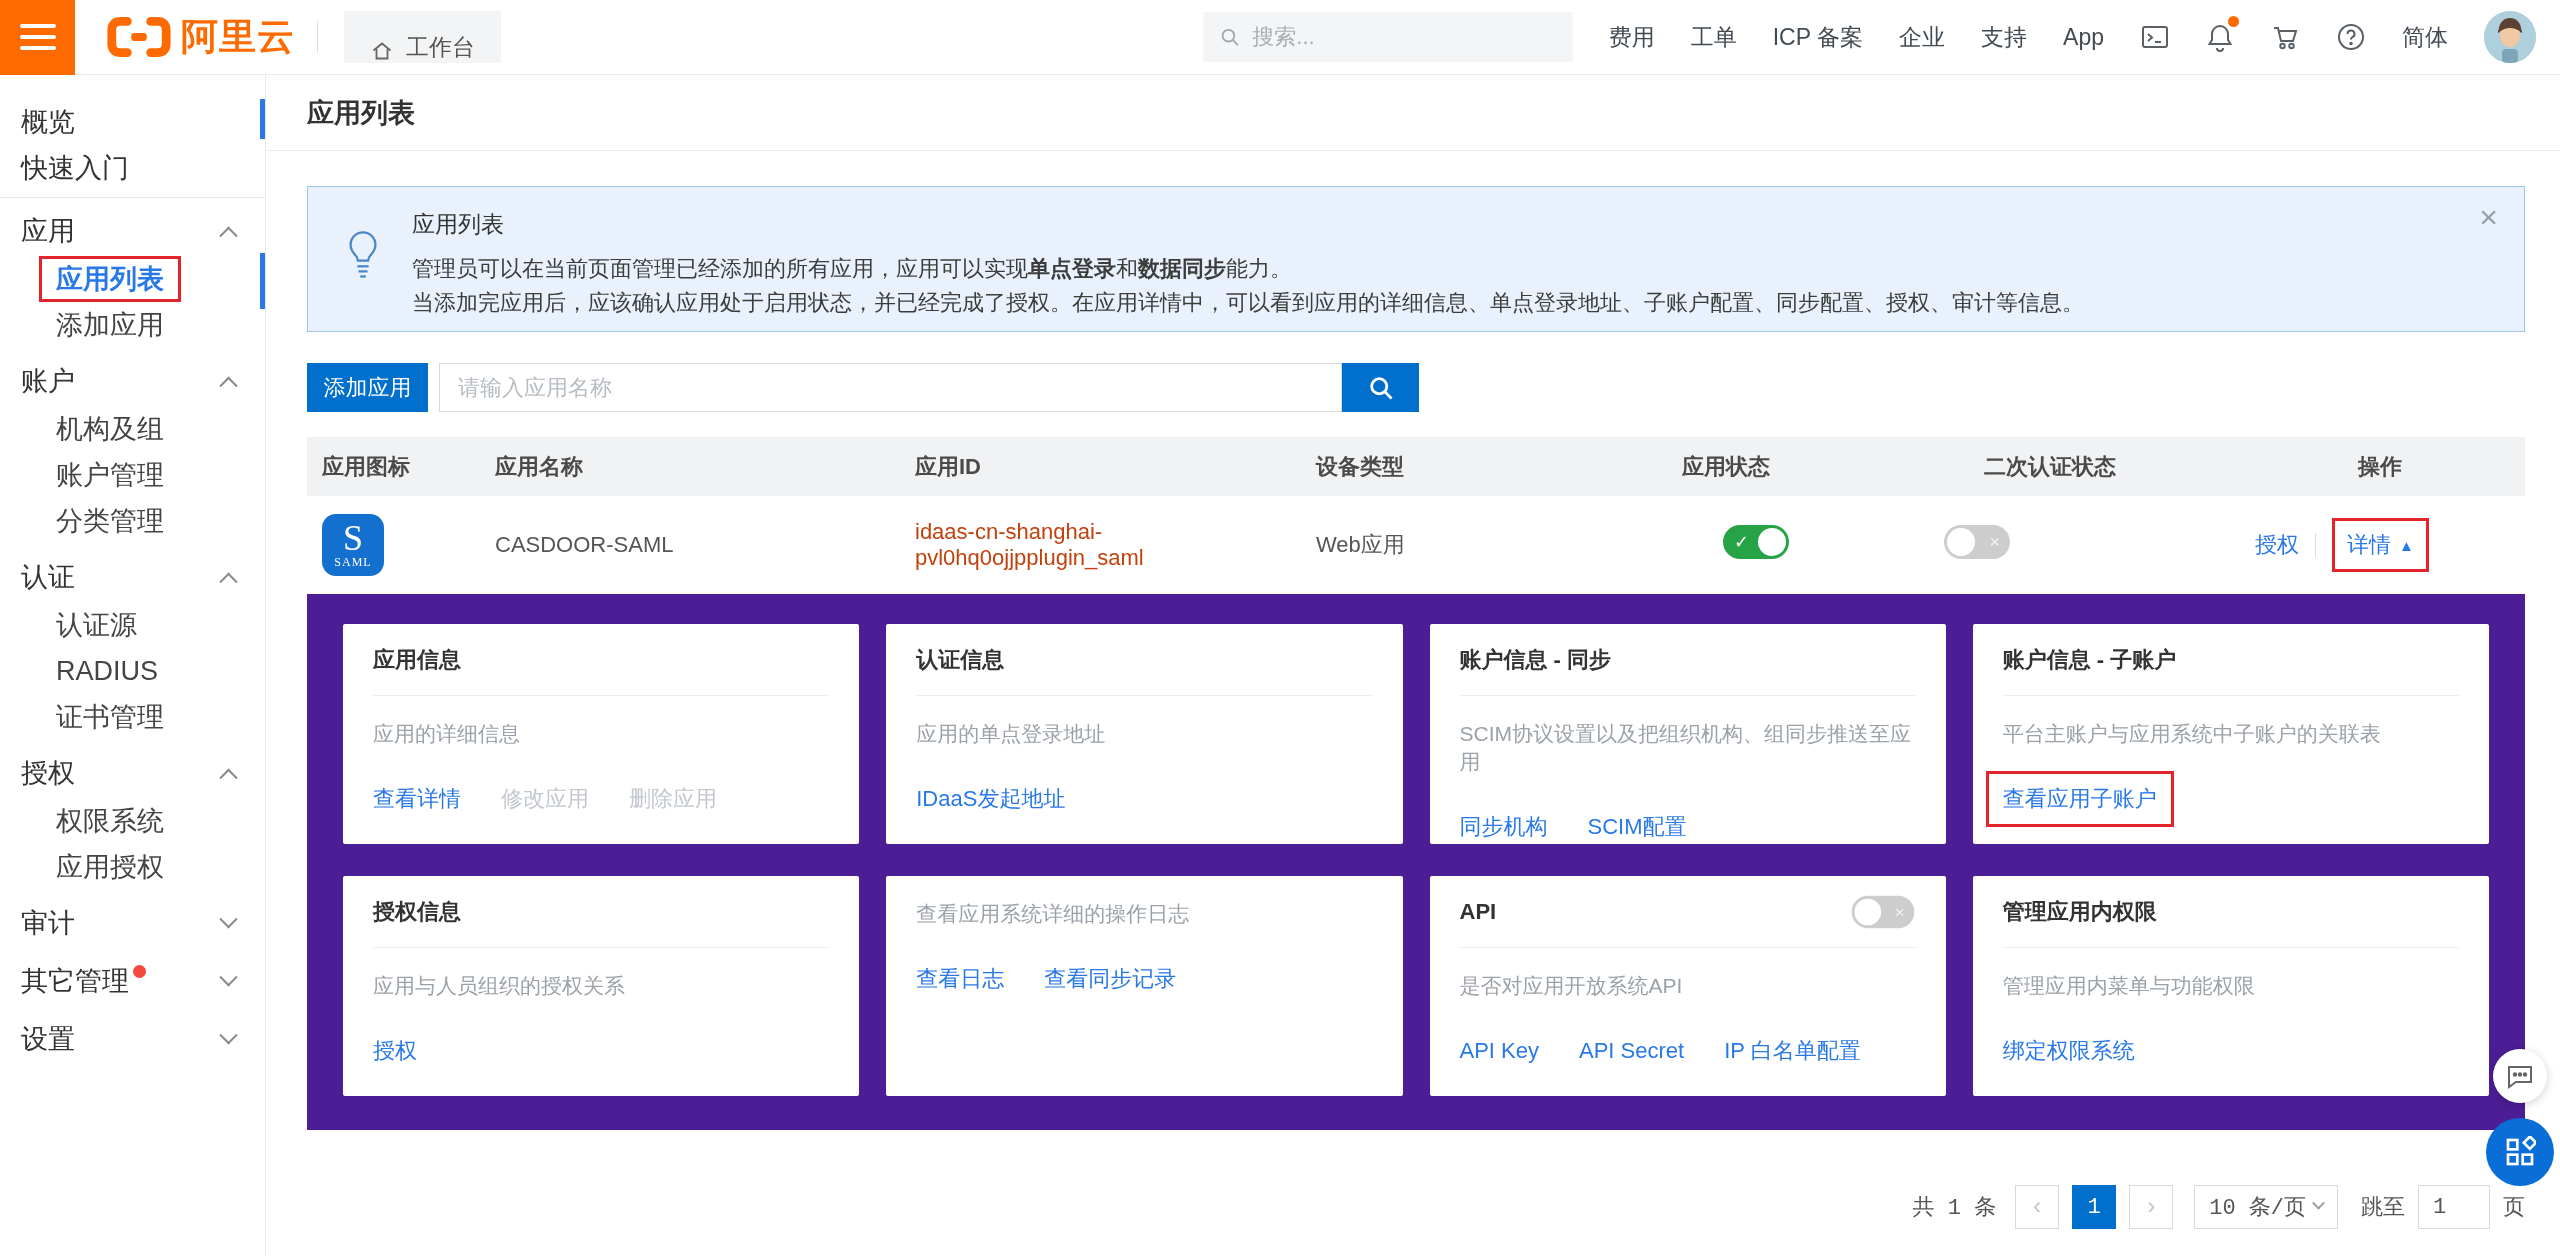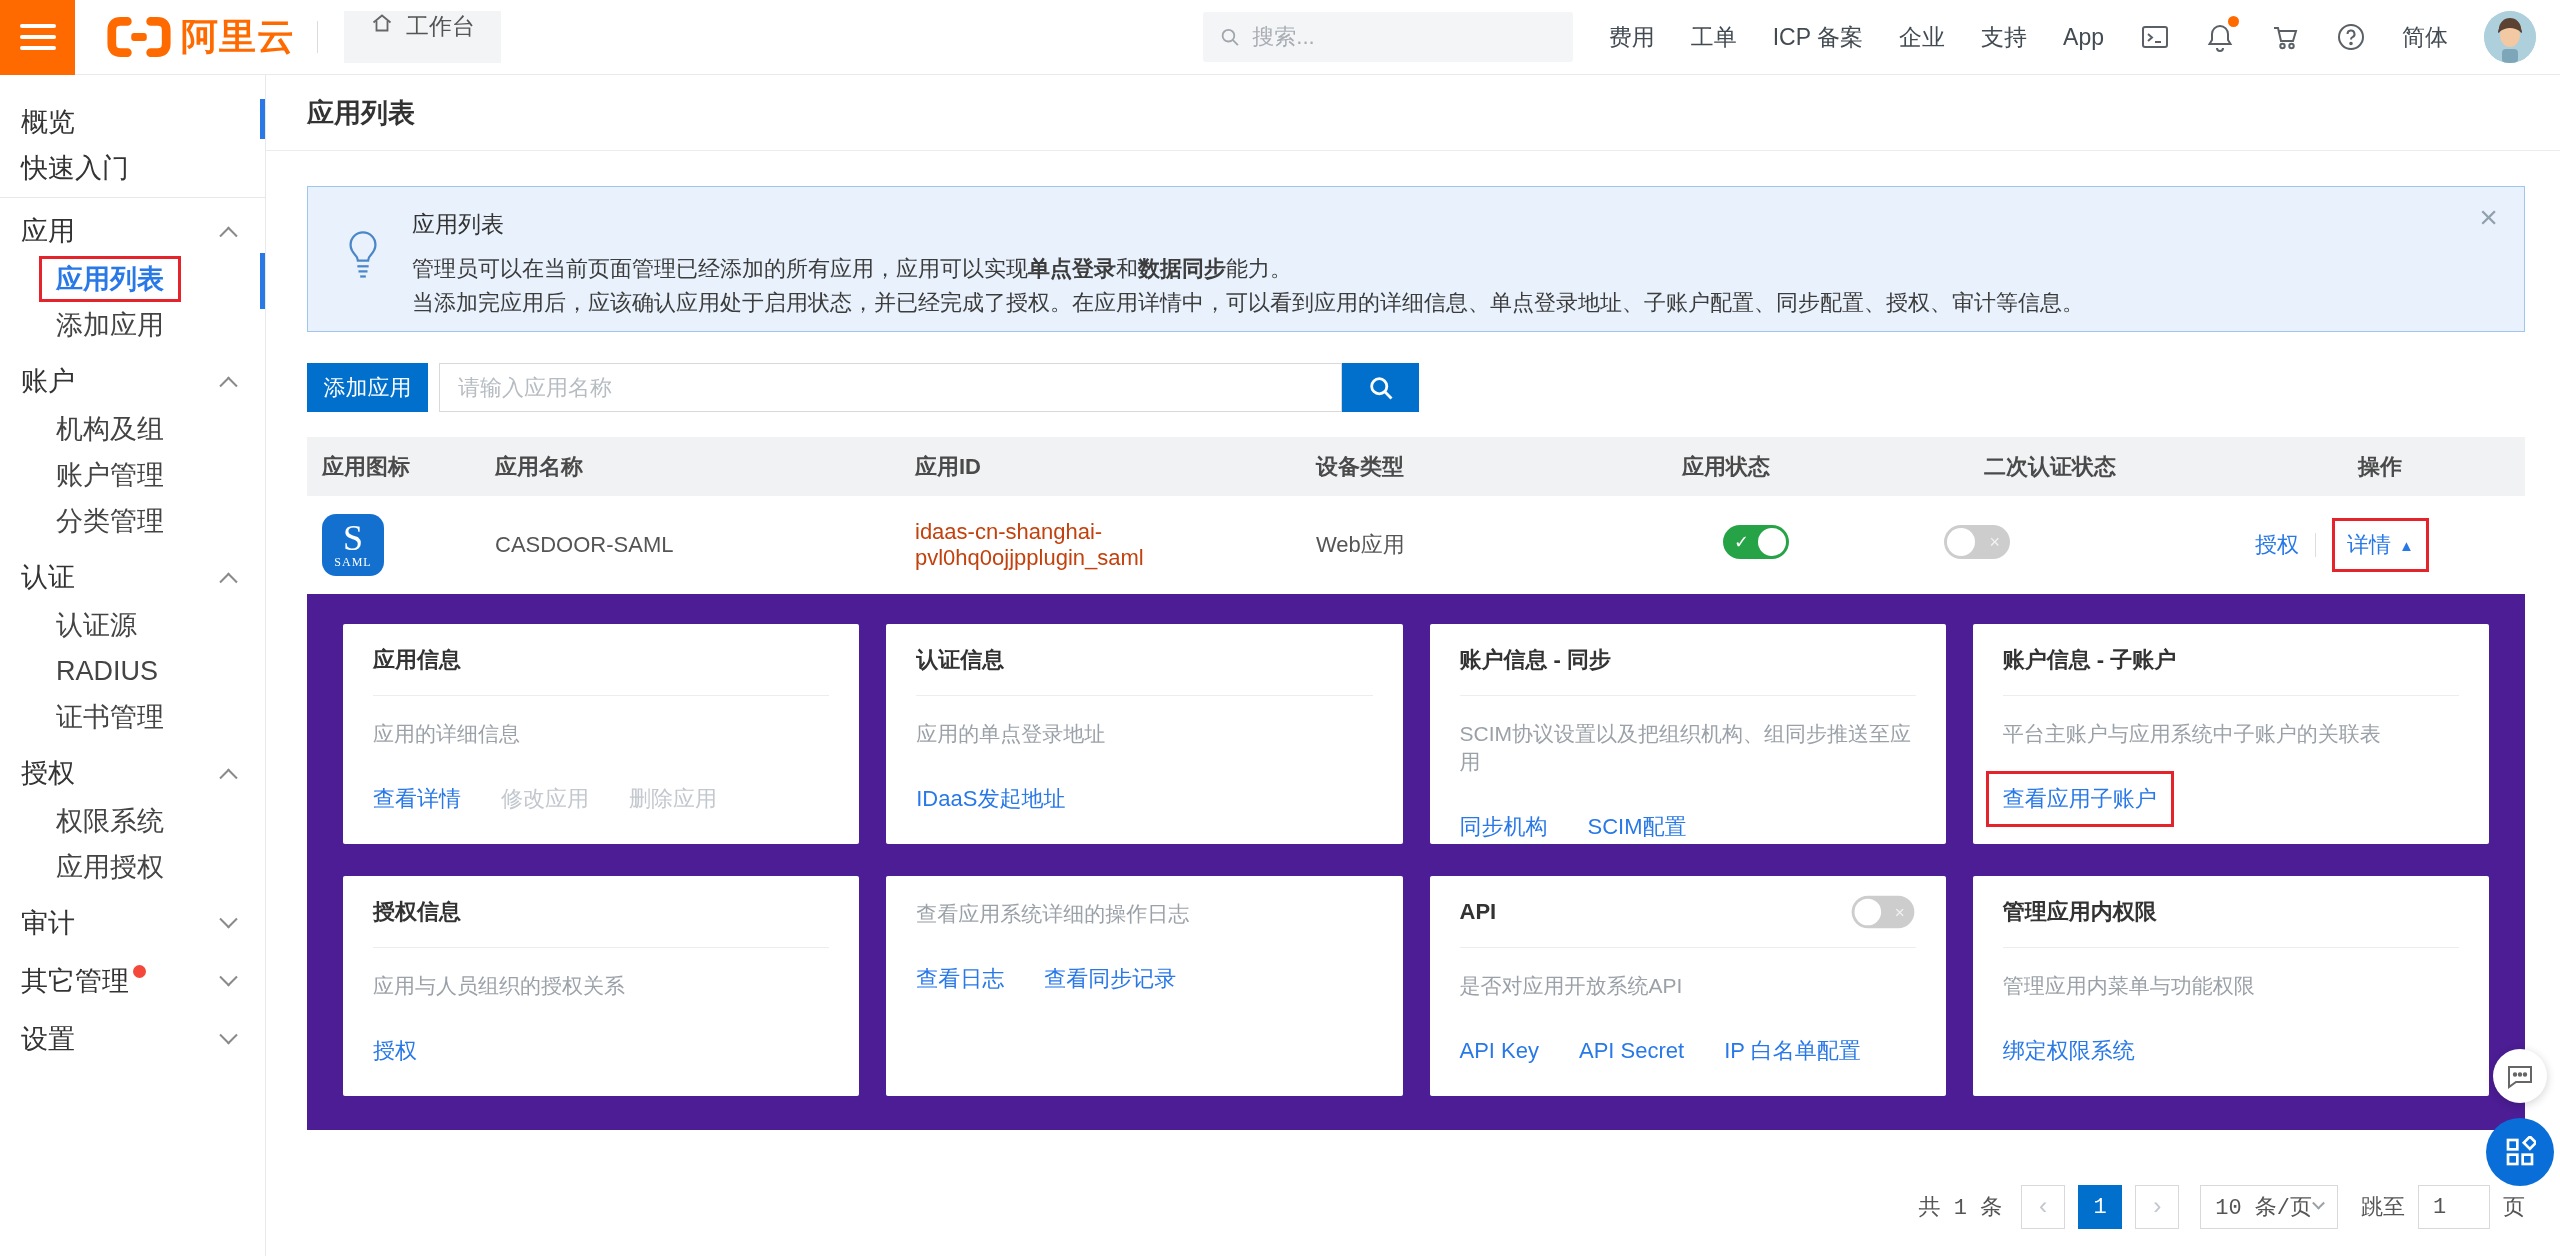--- a/index.html
+++ b/index.html
@@ -8,21 +8,21 @@
     font-family:"Liberation Sans","DejaVu Sans",sans-serif;
     color:#333; background:#fff; overflow:hidden; position:relative;
   }
   
   .topbar { height:75px; display:flex; align-items:center; border-bottom:1px solid #e9e9e9; background:#fff; position:relative; z-index:10; }
   .burger { width:75px; height:75px; background:#ff6a00; display:flex; flex-direction:column; align-items:center; justify-content:center; gap:7px; cursor:pointer; }
   .burger i { display:block; width:36px; height:4px; background:#fff; border-radius:2px; }
   .logo { display:flex; align-items:center; margin-left:30px; gap:8px; }
   .logo-text { color:#ff6a00; font-size:37px; font-weight:700; letter-spacing:1px; }
   .logo-sep { width:1px; height:32px; background:#dcdcdc; margin:0 26px 0 22px; }
-  .workbench { height:52px; padding:0 26px; background:#f3f4f6; display:flex; align-items:flex-start; gap:12px; color:#555; font-size:23px; cursor:pointer; }
+  .workbench { height:52px; padding:0 26px; background:#f3f4f6; display:flex; align-items:flex-end; gap:12px; color:#555; font-size:23px; cursor:pointer; }
   .topbar-right { margin-left:auto; display:flex; align-items:center; gap:36px; padding-right:24px; }
   .top-search { width:370px; height:50px; background:#f4f5f7; border-radius:3px; display:flex; align-items:center; padding:0 16px; gap:12px; }
   .top-search input { border:none; outline:none; background:transparent; font-size:22px; color:#666; width:100%; font-family:inherit; }
   .top-search input::placeholder { color:#a8adb3; }
   .top-nav-item { font-size:23px; color:#424a52; cursor:pointer; white-space:nowrap; }
   .top-icon { position:relative; display:flex; align-items:center; cursor:pointer; }
   .bell-dot { position:absolute; top:-6px; right:-5px; width:11px; height:11px; border-radius:50%; background:#ff6a00; }
   .avatar { width:52px; height:52px; border-radius:50%; overflow:hidden; background:#aecfdc; cursor:pointer; flex-shrink:0; }
   
   .layout { display:flex; height:1181px; }
@@ -87,21 +87,21 @@
   .card-desc { margin-top:24px; font-size:21px; color:#9ba1a8; }
   .card-links { margin-top:36px; display:flex; align-items:center; gap:40px; font-size:22px; }
   .link-disabled { color:#c3c7ce; cursor:default; }
   .red-box-link { border:3px solid #e5232a; padding:10px 14px; margin:-13px -17px; }
   .toggle.sm { transform:scale(0.95); }
   
   .pagination { margin-top:55px; display:flex; justify-content:flex-end; align-items:center; gap:13px; font-size:22px; color:#555;font-family:Liberation Mono, monospace; }
   .pg-total { margin-right:6px; }
   .pg-btn { width:44px; height:44px; border:1px solid #d9d9d9; background:#fff; display:flex; align-items:center; justify-content:center; font-size:24px; color:#c3c7ce; cursor:pointer; }
   .pg-btn.active { background:#0070cc; border-color:#0070cc; color:#fff; font-size:22px; }
-  .pg-size { height:44px; border:1px solid #d9d9d9; background:#fff; display:flex; align-items:center; gap:2px; padding:0 14px; color:#555; cursor:pointer; margin-left:8px; }
+  .pg-size { height:44px; border:1px solid #d9d9d9; background:#fff; display:flex; align-items:center; gap:8px; padding:0 14px; color:#555; cursor:pointer; margin-left:8px; }
   .pg-size .chev { width:9px; height:9px; border-color:#9aa0a6; }
   .pg-jump-label { margin-left:10px; }
   .pg-input { width:72px; height:44px; border:1px solid #d9d9d9; padding:0 14px; font-size:22px; color:#555; outline:none; font-family:inherit; }
   
   .float-chat { position:absolute; left:2493px; top:1049px; width:54px; height:54px; border-radius:50%; background:#fff; box-shadow:0 2px 10px rgba(0,0,0,.18); display:flex; align-items:center; justify-content:center; cursor:pointer; z-index:20; }
   .float-apps { position:absolute; left:2486px; top:1118px; width:68px; height:68px; border-radius:50%; background:#0a6ed9; display:flex; align-items:center; justify-content:center; cursor:pointer; z-index:20; }
 </style>
 </head>
 <body>
 

